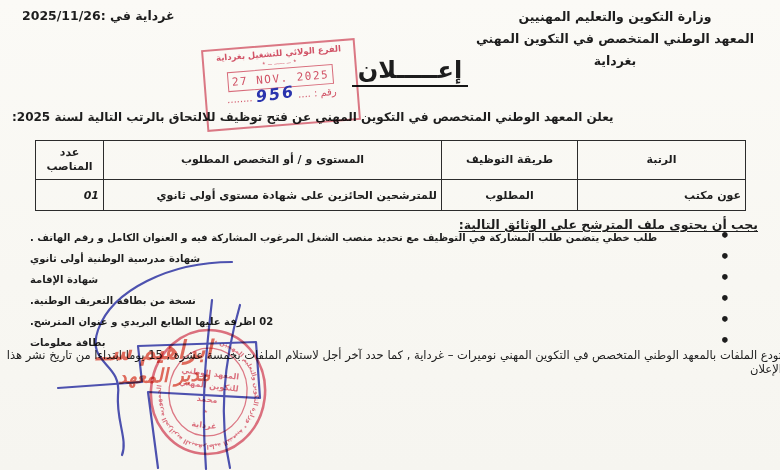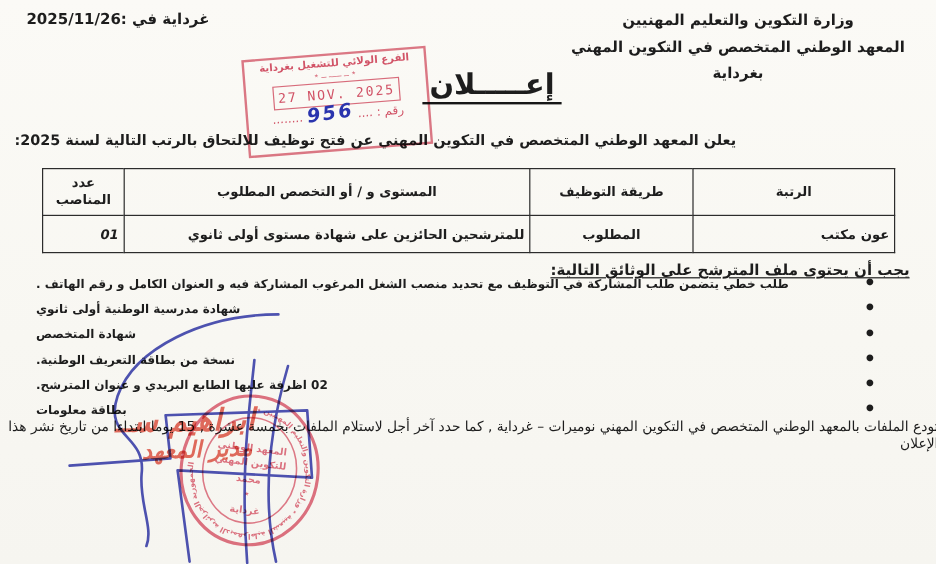--- a/index.html
+++ b/index.html
@@ -98,21 +98,21 @@
         <td class="cell-level">للمترشحين الحائزين على شهادة مستوى أولى ثانوي</td>
         <td class="cell-count">01</td>
       </tr>
     </tbody>
   </table>
 
   <div class="docs-heading">يجب أن يحتوى ملف المترشح على الوثائق التالية:</div>
   <ul class="reqs">
     <li><span>طلب خطي يتضمن طلب المشاركة في التوظيف مع تحديد منصب الشغل المرغوب المشاركة فيه و العنوان الكامل و رقم الهاتف .</span></li>
     <li><span>شهادة مدرسية الوطنية أولى ثانوي</span></li>
-    <li><span>شهادة المتخصص</span></li>
+    <li><span>شهادة الإقامة</span></li>
     <li><span>نسخة من بطاقة التعريف الوطنية.</span></li>
     <li><span>02 اظرفة عليها الطابع البريدي و عنوان المترشح.</span></li>
     <li><span>بطاقة معلومات</span></li>
   </ul>
 
   <div class="footer-line">تودع الملفات بالمعهد الوطني المتخصص في التكوين المهني نوميرات – غرداية , كما حدد آخر أجل لاستلام الملفات بخمسة عشرة , 15 يوما ابتداءا من تاريخ نشر هذا الإعلان</div>
 
   <div class="stamp-rect">
     <div class="sr-line1">الفرع الولائي للتشغيل بغرداية</div>
     <div class="sr-line2">٭ ــ ـــــ ــ ٭</div>

